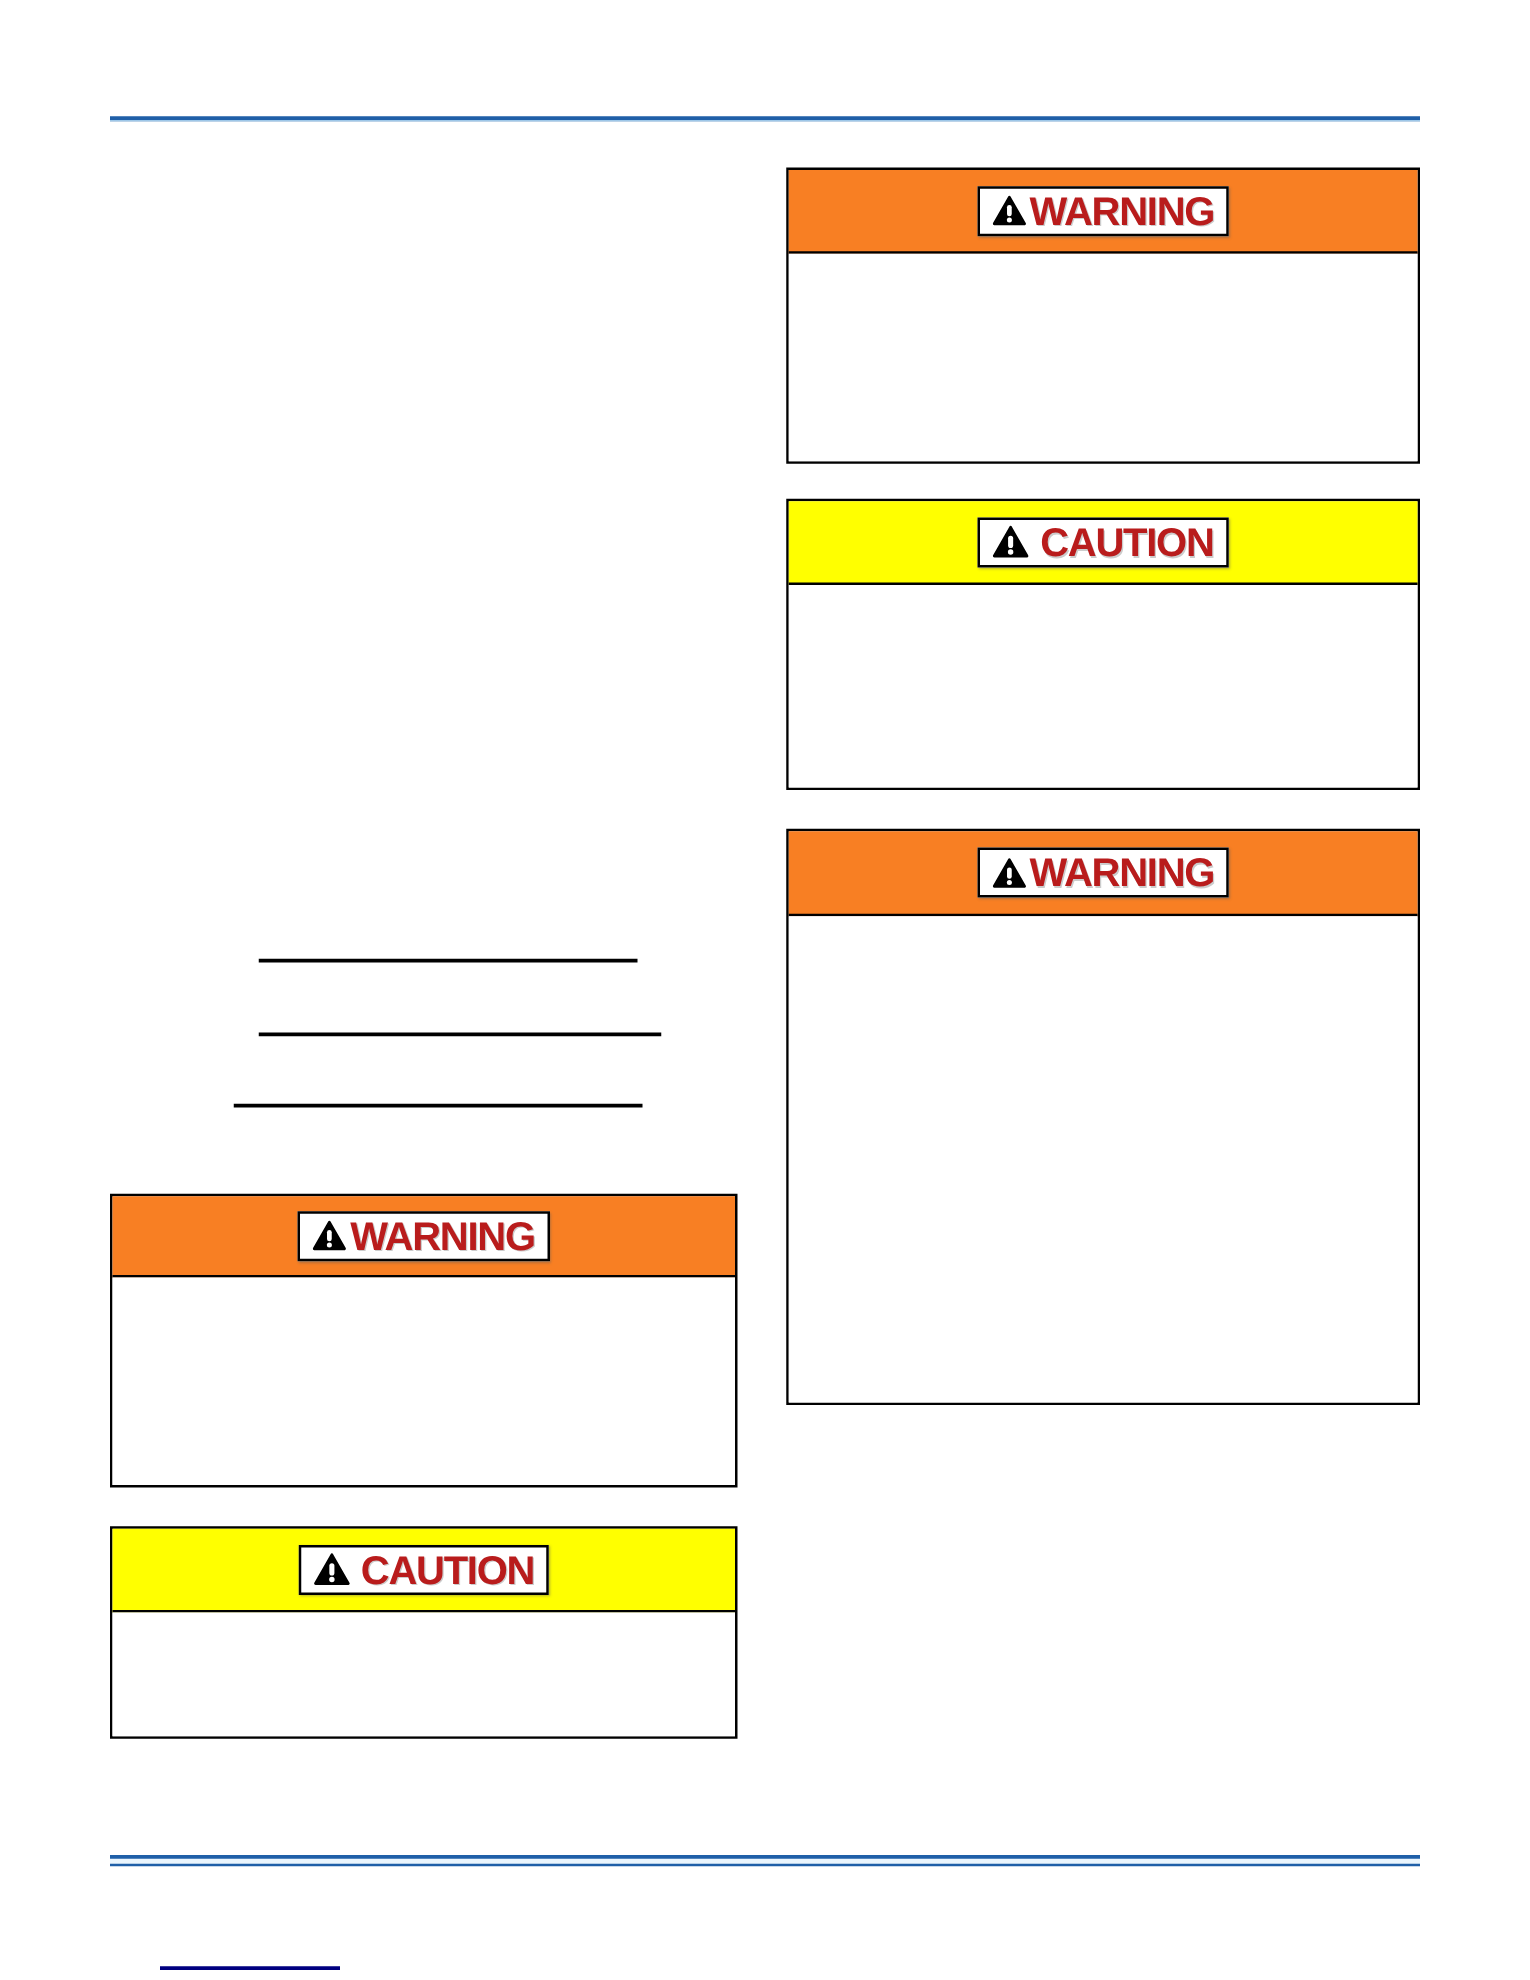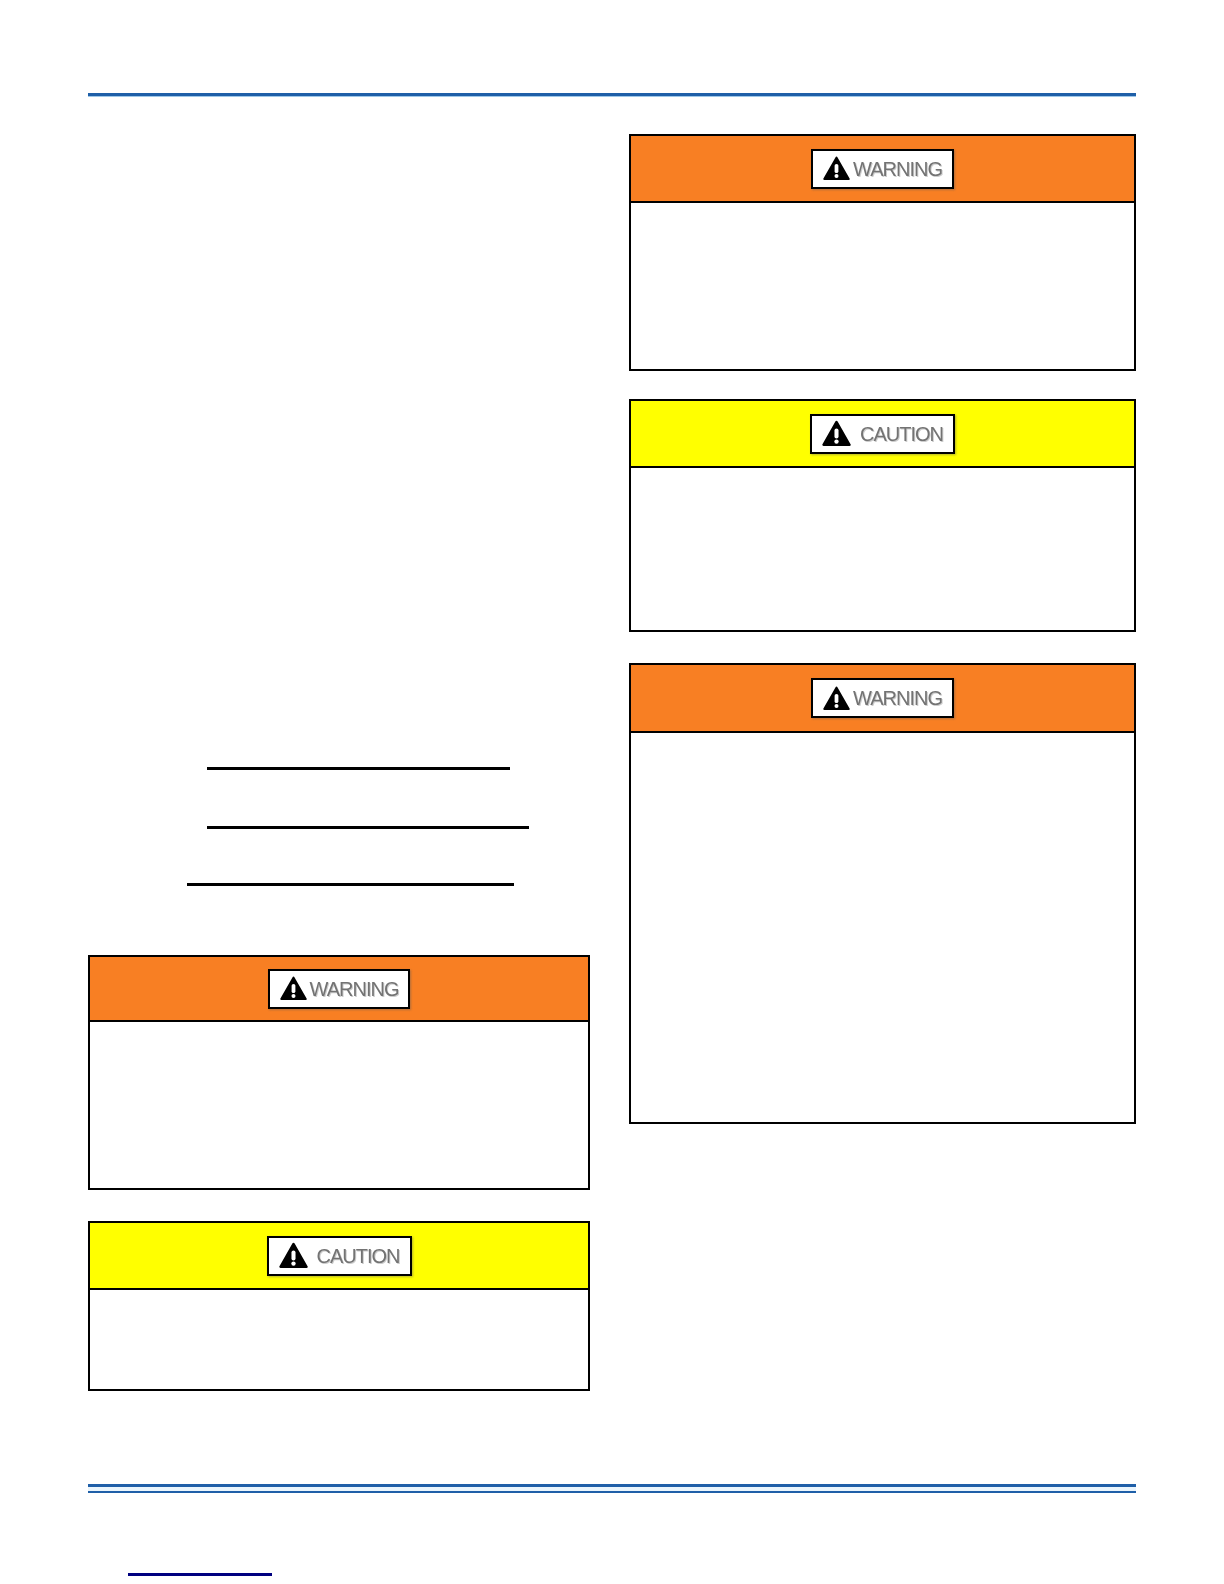--- a/index.html
+++ b/index.html
@@ -52,25 +52,25 @@
     background:#ffffff;
     border:2px solid #000000;
     box-shadow:1px 1px 2px rgba(90,90,90,0.45);
     height:40px;
     display:flex;align-items:center;justify-content:center;
     padding:0 10px;
     box-sizing:border-box;
   }
   .badge .tri{display:block;}
   .badge .lbl{
-    font-weight:normal;
-    font-size:20px;
+    font-weight:bold;
+    font-size:32px;
     line-height:38px;
     letter-spacing:-1px;
-    color:#737373;
+    color:#b91c1c;
     text-shadow:1px 1px 0 rgba(110,110,110,0.35);
     white-space:nowrap;
   }
   .badge.warning .lbl{margin-left:3px;}
   .badge.caution .lbl{margin-left:9px;}
   .sbox .body{flex:1;background:#ffffff;}
 
   
   .r1{left:629px;top:134px;width:507px;height:237px;}
   .r1 .band{height:67px;}

